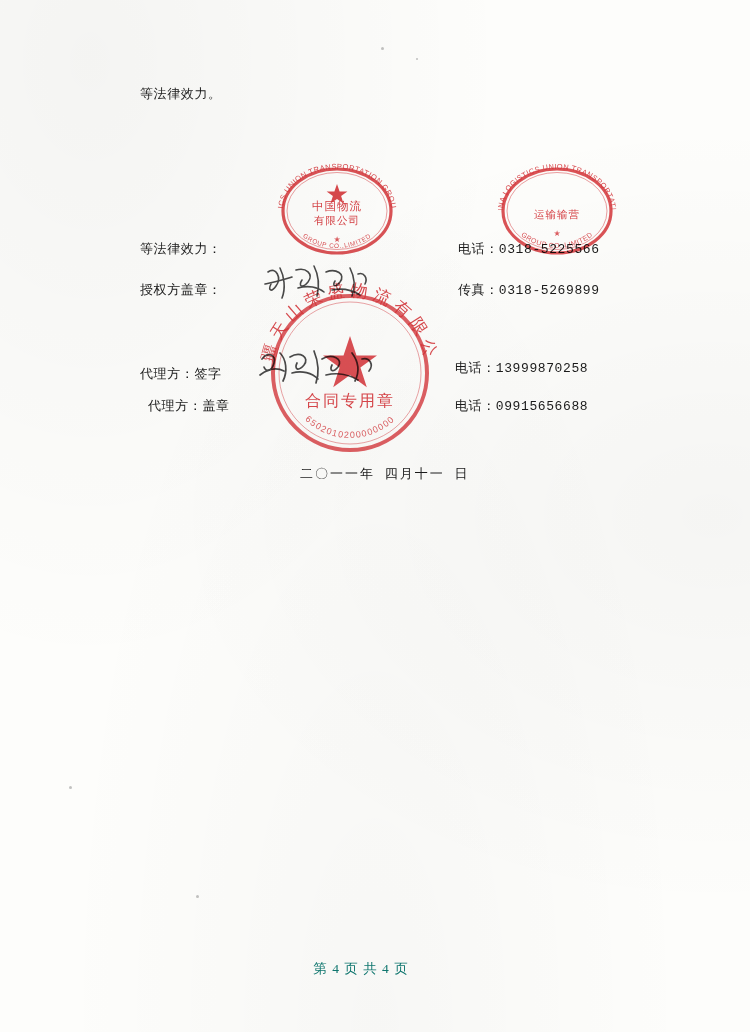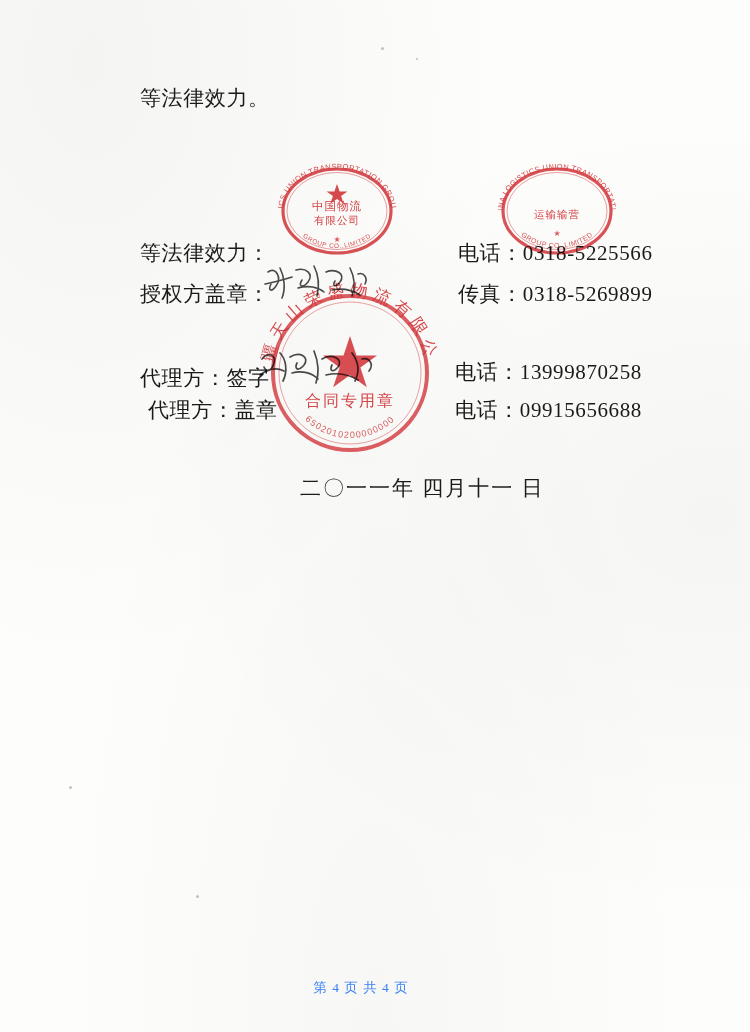--- a/index.html
+++ b/index.html
@@ -31,50 +31,50 @@
     pointer-events: none;
   }
   .speck {
     position: absolute;
     background: rgba(120,120,120,0.45);
     border-radius: 50%;
   }
 
   .doc-text {
     position: absolute;
-    font-size: 21px;
+    font-size: 13px;
     line-height: 1;
     white-space: nowrap;
     letter-spacing: 0.6px;
+    font-family: Liberation Mono, monospace;
   }
 
   
   .l-intro   { left: 140px; top: 88px; }
   .l-r1-a    { left: 140px; top: 202px; }
   .l-r2-a    { left: 140px; top: 243px; }
   .l-r2-b    { left: 458px; top: 243px; }
   .l-r3-a    { left: 140px; top: 284px; text-align: center; }
   .l-r3-b    { left: 458px; top: 284px; }
   .l-r4-a    { left: 140px; top: 320px; }
   .l-r5-a    { left: 140px; top: 362px; margin-top: 6px; }
   .l-r5-b    { left: 455px; top: 362px; }
   .l-r6-a    { left: 148px; top: 400px; }
   .l-r6-b    { left: 455px; top: 400px; }
-  .l-date    { left: 300px; top: 478px; letter-spacing: 2px; }
+  .l-date    { left: 300px; top: 468px; letter-spacing: 2px; }
 
   .footer {
     position: absolute;
     top: 960px;
     left: 0;
     width: 722px;
     text-align: center;
     font-size: 13.5px;
     letter-spacing: 1px;
-    color: #3b82f6;
-    margin-top: 19px;
+    color: #0f766e;
   }
 
   
   .stamp {
     position: absolute;
     pointer-events: none;
     mix-blend-mode: multiply;
   }
   .stamp svg { display: block; }
 

